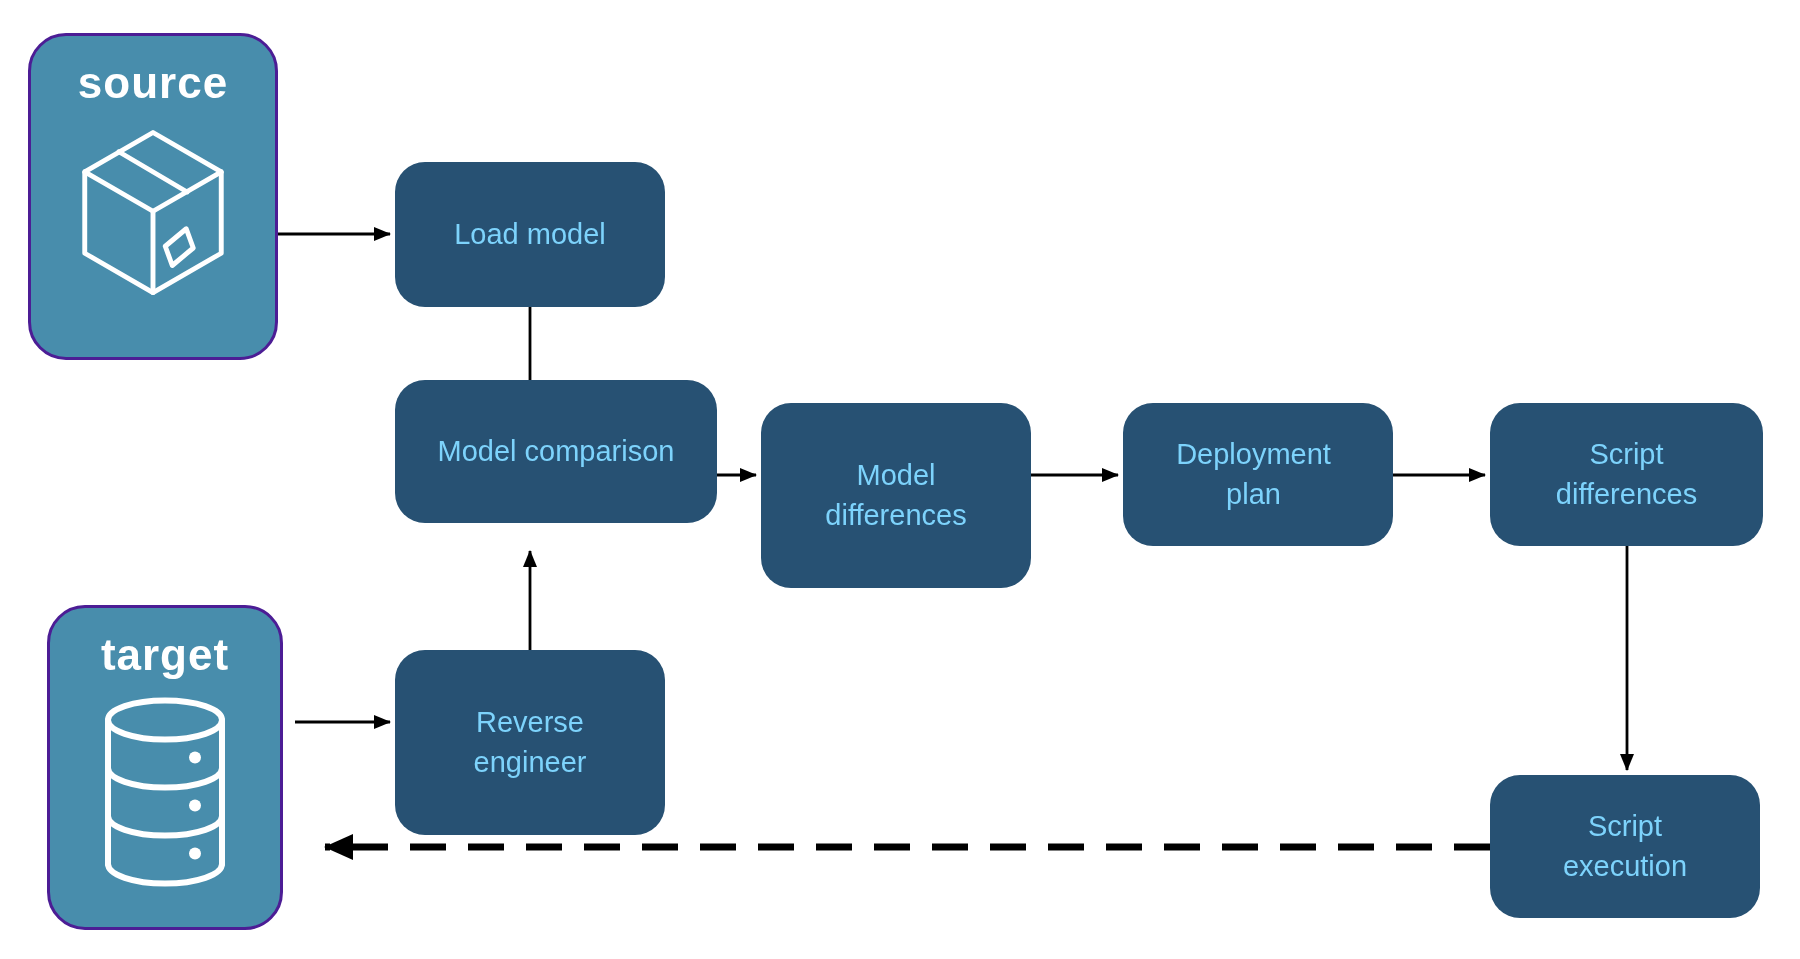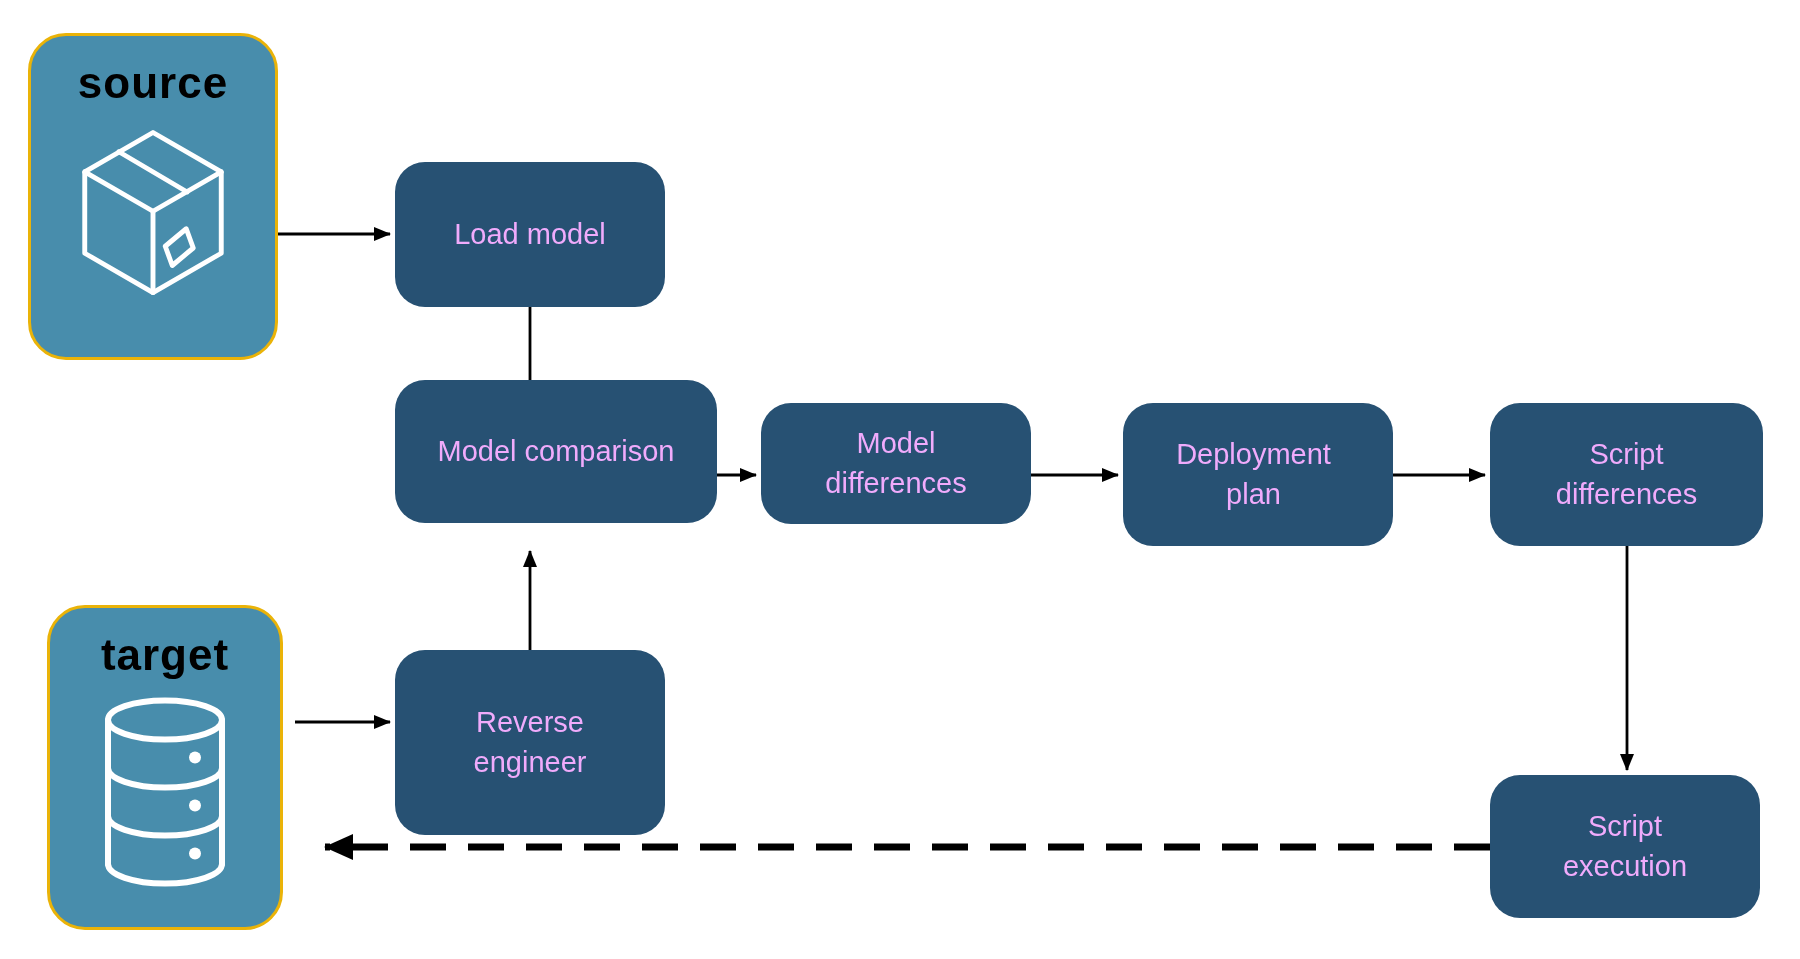--- a/index.html
+++ b/index.html
@@ -14,54 +14,54 @@
   svg.wires {
     position: absolute;
     left: 0; top: 0;
     width: 1800px; height: 959px;
     pointer-events: none;
   }
   .node {
     position: absolute;
     background: #275173;
     border-radius: 30px;
-    color: #f0abfc;
+    color: #7dd3fc;
     font-size: 29px;
     line-height: 1.36;
     display: flex;
     align-items: center;
     justify-content: center;
     text-align: center;
     padding: 0 42px;
     box-sizing: border-box;
   }
   .endpoint {
     position: absolute;
     background: #488dac;
-    border: 3px solid #eab308;
+    border: 3px solid #4c1d95;
     border-radius: 38px;
     box-sizing: border-box;
-    color: #000000;
+    color: #ffffff;
     display: flex;
     flex-direction: column;
     align-items: center;
     text-align: right;
   }
   .ep-label {
     font-weight: bold;
     font-size: 44px;
     margin-top: 22px;
     letter-spacing: 1px;
   }
   .ep-icon { margin-top: 14px; }
 
   
   #node-load-model        { left: 395px;  top: 162px; width: 270px; height: 145px; }
   #node-model-comparison  { left: 395px;  top: 380px; width: 322px; height: 143px; }
-  #node-model-differences { left: 761px;  top: 403px; width: 270px; height: 121px; }
+  #node-model-differences { left: 761px;  top: 403px; width: 270px; height: 185px; }
   #node-deployment-plan   { left: 1123px; top: 403px; width: 270px; height: 143px; padding-left: 33px; }
   #node-script-generation { left: 1490px; top: 403px; width: 273px; height: 143px; }
   #node-reverse-engineer  { left: 395px;  top: 650px; width: 270px; height: 185px; }
   #node-script-execution  { left: 1490px; top: 775px; width: 270px; height: 143px; }
   #endpoint-source        { left: 28px;   top: 33px;  width: 250px; height: 327px; }
   #endpoint-target        { left: 47px;   top: 605px; width: 236px; height: 325px; }
 </style>
 </head>
 <body>
 

